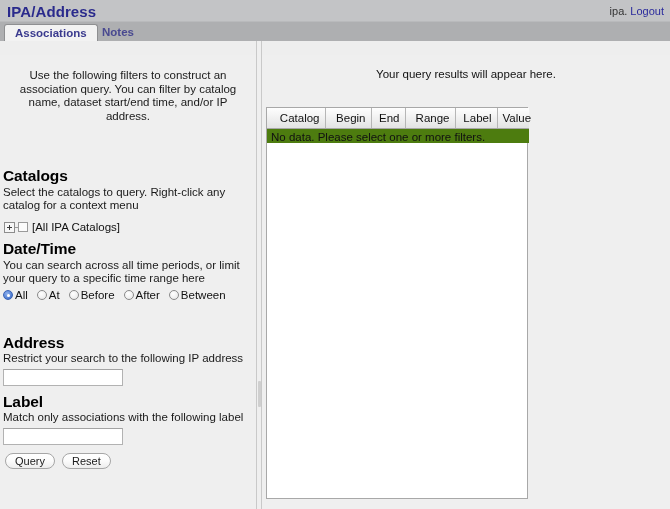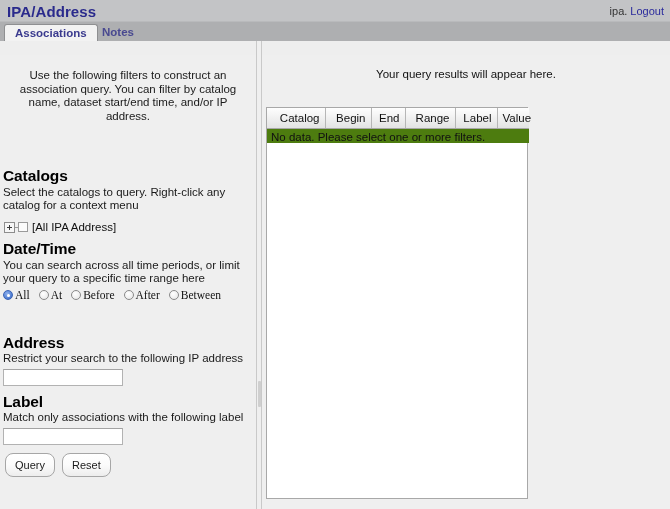--- a/index.html
+++ b/index.html
@@ -219,21 +219,20 @@
     position: absolute;
     left: 2.5px; top: 2.5px;
     width: 3px; height: 3px;
     border-radius: 50%;
     background: #ffffff;
   }
   .radio-label {
     font-size: 11.5px;
     color: #111111;
     white-space: nowrap;
-    font-family: Liberation Serif, serif;
   }
 
   
   .text-input {
     position: absolute;
     left: 3px;
     width: 120px; height: 17px;
     border: 1px solid #b2b2b2;
     border-top-color: #a3a3a3;
     background: #ffffff;
@@ -246,21 +245,21 @@
   }
 
   
   .btn-row {
     position: absolute;
     left: 5px; top: 398px;
     display: flex;
     gap: 7px;
   }
   .aqua-btn {
-    height: 24px;
+    height: 16px;
     min-width: 42px;
     padding: 0 9px;
     border: 1px solid #a6a6a6;
     border-radius: 8px;
     background: linear-gradient(to bottom, #ffffff 0%, #fbfbfb 50%, #ededed 100%);
     font-family: "Liberation Sans", sans-serif;
     font-size: 11px;
     color: #1a1a1a;
     line-height: 14px;
     cursor: pointer;
@@ -365,21 +364,21 @@
 
   <div class="intro-text">Use the following filters to construct an association query. You can filter by catalog name, dataset start/end time, and/or IP address.</div>
 
   <div class="section-head" style="top:112px;">Catalogs</div>
   <div class="section-desc" style="top:131px;">Select the catalogs to query. Right-click any catalog for a context menu</div>
 
   <div class="tree-row">
     <span class="expander"></span>
     <span class="tree-dash"></span>
     <span class="tree-check"></span>
-    <span class="tree-label">[All IPA Address]</span>
+    <span class="tree-label">[All IPA Catalogs]</span>
   </div>
 
   <div class="section-head" style="top:185px;">Date/Time</div>
   <div class="section-desc" style="top:204px;">You can search across all time periods, or limit your query to a specific time range here</div>
 
   <div class="radio-group">
     <label class="radio-item checked">
       <span class="radio-dot"></span>
       <span class="radio-label">All</span>
     </label>

